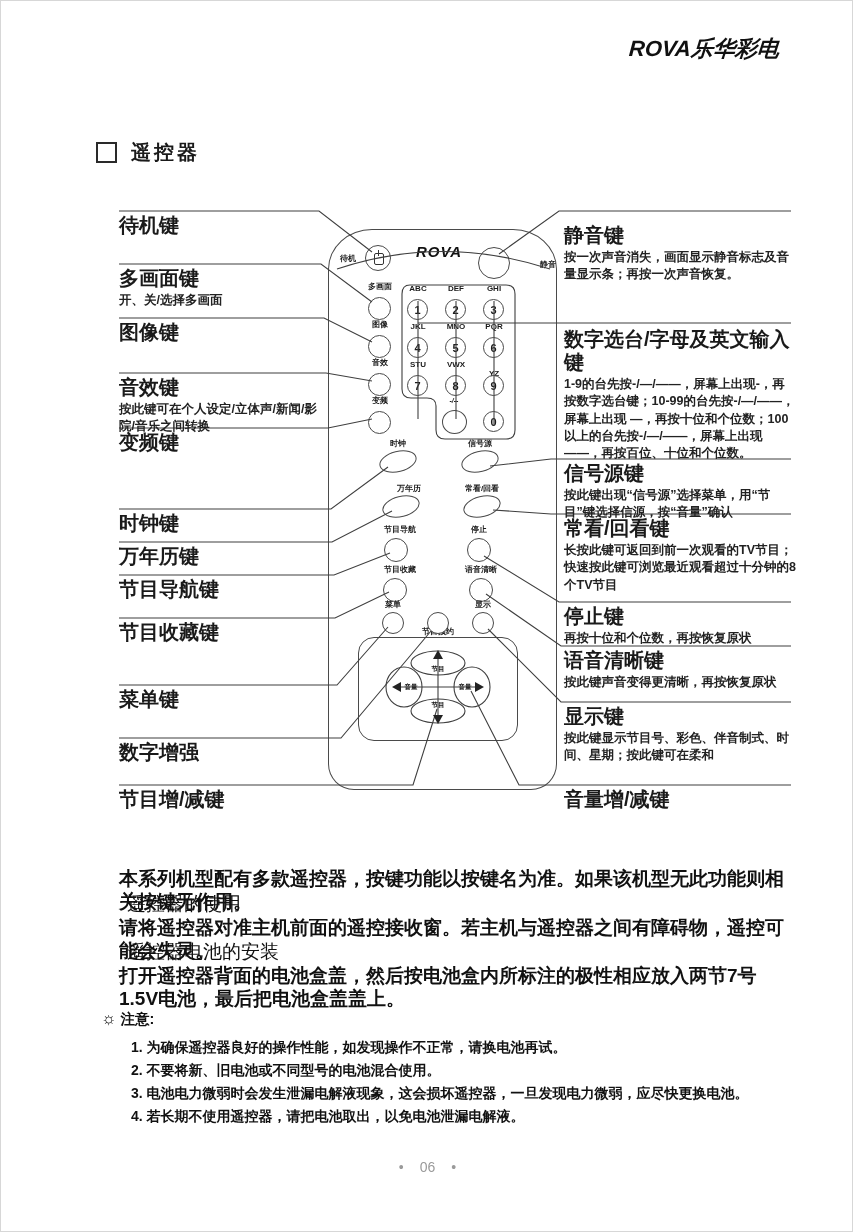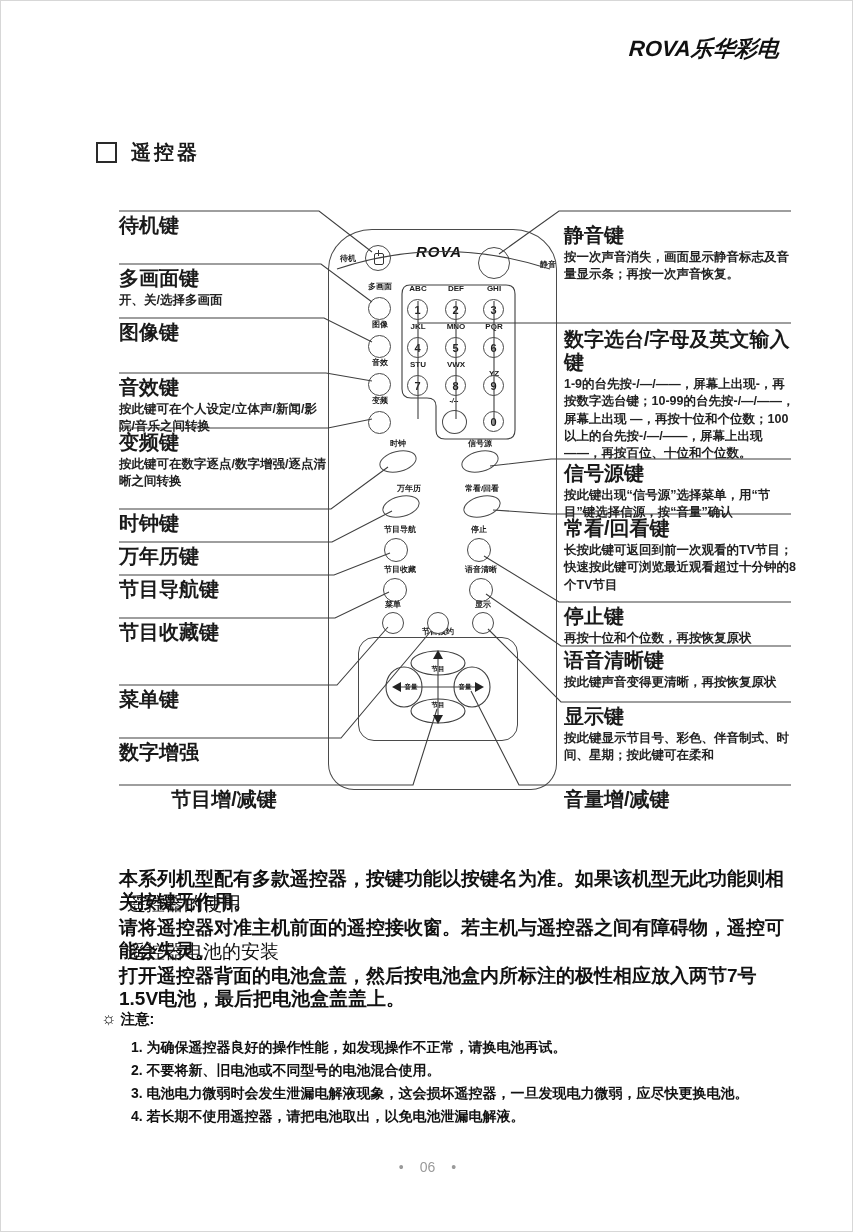--- a/index.html
+++ b/index.html
@@ -189,41 +189,40 @@
   </div>
   <div class="co co-l" style="top:320px;">
     <div class="co-title">图像键</div>
   </div>
   <div class="co co-l" style="top:375px;">
     <div class="co-title">音效键</div>
     <div class="co-desc">按此键可在个人设定/立体声/新闻/影院/音乐之间转换</div>
   </div>
   <div class="co co-l" style="top:430px;">
     <div class="co-title">变频键</div>
-    <div class="co-desc">按此键可在数字逐点/数字增强/逐点清晰之间转换</div>
   </div>
   <div class="co co-l" style="top:511px;">
     <div class="co-title">时钟键</div>
   </div>
   <div class="co co-l" style="top:544px;">
     <div class="co-title">万年历键</div>
   </div>
   <div class="co co-l" style="top:577px;">
     <div class="co-title">节目导航键</div>
   </div>
   <div class="co co-l" style="top:620px;">
     <div class="co-title">节目收藏键</div>
   </div>
   <div class="co co-l" style="top:687px;">
     <div class="co-title">菜单键</div>
   </div>
   <div class="co co-l" style="top:740px;">
     <div class="co-title">数字增强</div>
   </div>
-  <div class="co co-l" style="top:787px;text-align:center;">
+  <div class="co co-l" style="top:787px;">
     <div class="co-title">节目增/减键</div>
   </div>
 
   <div class="co co-r" style="top:213px;margin-top:10px;">
     <div class="co-title">静音键</div>
     <div class="co-desc">按一次声音消失，画面显示静音标志及音量显示条；再按一次声音恢复。</div>
   </div>
   <div class="co co-r" style="top:327px;">
     <div class="co-title">数字选台/字母及英文输入键</div>
     <div class="co-desc">1-9的台先按-/—/——，屏幕上出现-，再按数字选台键；10-99的台先按-/—/——，屏幕上出现 —，再按十位和个位数；100以上的台先按-/—/——，屏幕上出现——，再按百位、十位和个位数。</div>

